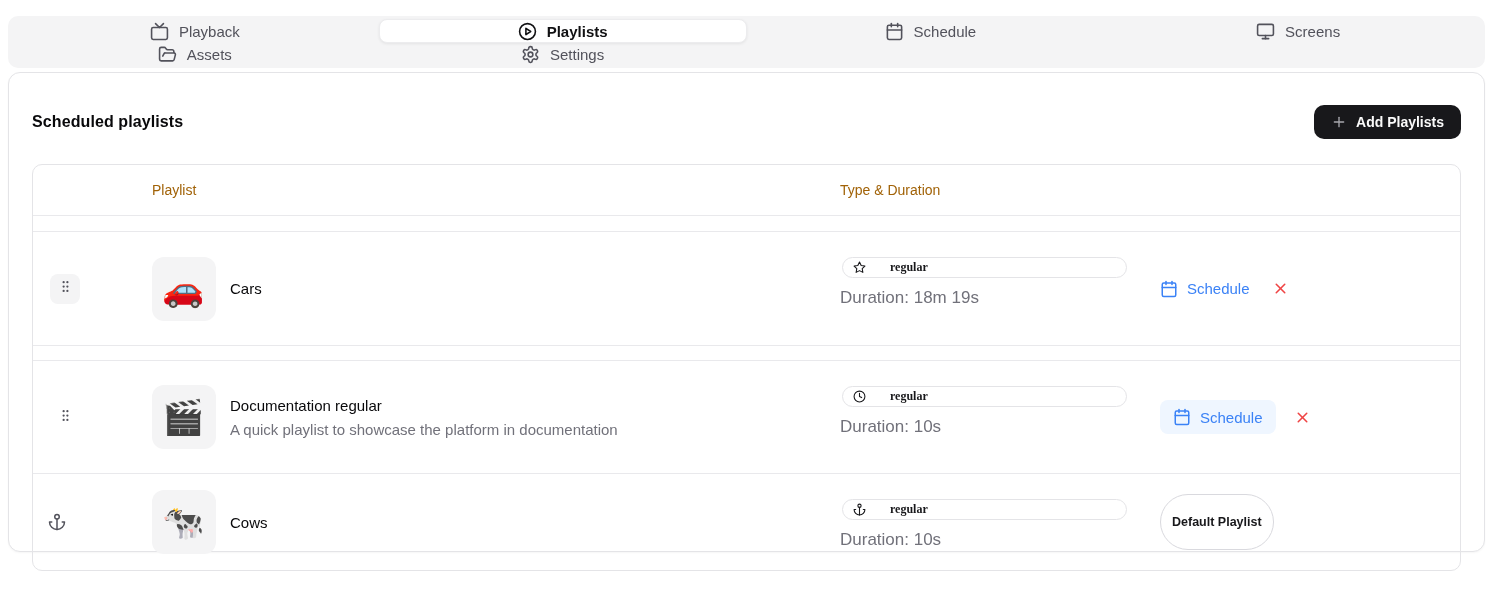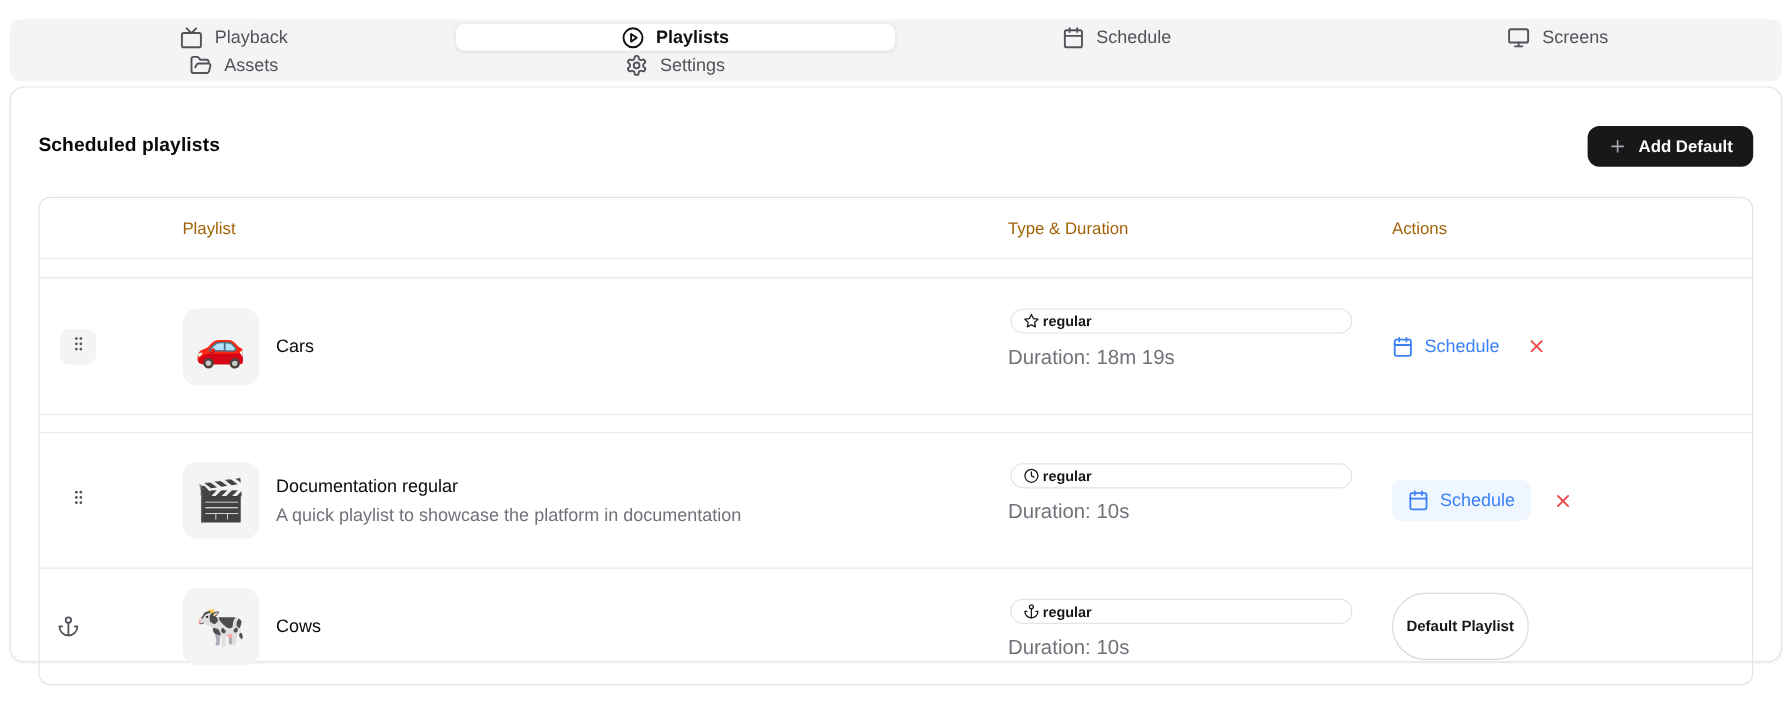--- a/index.html
+++ b/index.html
@@ -39,21 +39,21 @@
   .grip-icon svg { width:15px; height:15px; fill:#52525b; }
   .anchor-wrap { width:30px; height:30px; display:flex; align-items:center; justify-content:center; margin-left:-8px; }
   .anchor-wrap svg { width:18px; height:18px; stroke:#52525b; }
 
   .cell-playlist { display:flex; align-items:center; gap:14px; }
   .thumb { width:64px; height:64px; border-radius:12px; background:#f4f4f5; display:flex; align-items:center; justify-content:center; font-size:34px; line-height:1; flex:0 0 auto; }
   .pl-title { font-size:15px; font-weight:500; color:#09090b; }
   .pl-sub { font-size:15px; color:#71717a; margin-top:7px; }
 
   .cell-type { padding-top:25px; }
-  .type-badge { display:flex; align-items:center; gap:3px; width:285px; height:21px; margin-left:2px; border:1px solid #e4e4e7; border-radius:999px; padding:0 10px; background:#fff; }
+  .type-badge { display:flex; align-items:center; gap:24px; width:285px; height:21px; margin-left:2px; border:1px solid #e4e4e7; border-radius:999px; padding:0 10px; background:#fff;font-family:Liberation Serif, serif; }
   .type-badge svg { width:13px; height:13px; stroke:#18181b; flex:0 0 auto; }
   .type-badge .blabel { font-size:12px; font-weight:700; color:#18181b; }
   .duration { margin-top:10px; font-size:17px; color:#71717a; }
 
   .cell-actions { display:flex; align-items:center; }
   .sched-link { display:inline-flex; align-items:center; gap:9px; color:#3b82f6; font-size:15px; font-weight:500; cursor:pointer; }
   .sched-link svg { width:18px; height:18px; stroke:#3b82f6; }
   .sched-link.hovered { background:#eff6ff; border-radius:8px; padding:8px 13px; }
   .x-btn { display:inline-flex; margin-left:22px; cursor:pointer; }
   .x-btn svg { width:17px; height:17px; stroke:#ef4444; }
@@ -127,31 +127,30 @@
 
     <div class="card-header">
       <h2 class="card-title">Scheduled playlists</h2>
       <button class="add-btn">
         <span style="display:flex;">
           <svg viewBox="0 0 24 24" fill="none" stroke-width="2" stroke-linecap="round" stroke-linejoin="round">
               <path d="M5 12h14"></path>
               <path d="M12 5v14"></path>
             </svg>
         </span>
-        <span>Add Default</span>
+        <span>Add Playlists</span>
       </button>
     </div>
 
     <div class="table">
 
       <div class="trow thead">
         <div></div>
         <div>Playlist</div>
         <div>Type &amp; Duration</div>
-        <div>Actions</div>
       </div>
 
       <div class="trow spacer"></div>
 
       <div class="trow datarow h1">
         <div class="cell-handle">
           <div class="grip-btn">
             <span class="grip-icon">
               <svg viewBox="0 0 24 24">
                   <circle cx="9" cy="5" r="1.8"></circle>

